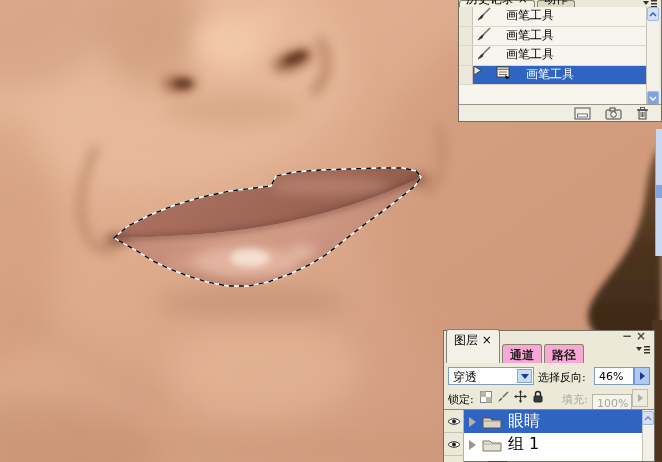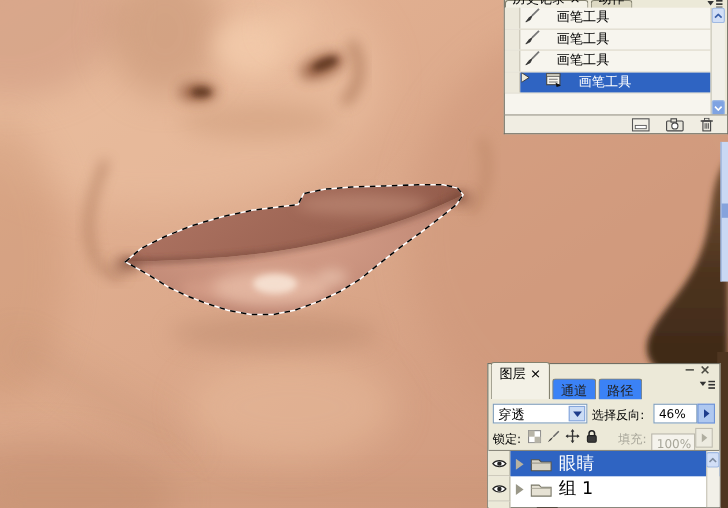--- a/index.html
+++ b/index.html
@@ -44,21 +44,21 @@
   .sbtn.down{background:#7FA3E2;}
 
   
   .layers-panel{left:443px;top:330px;width:212px;height:132px;}
   .lp-titlebar{position:absolute;left:0;top:0;right:0;height:12px;}
   .lp-winbtn{position:absolute;top:-1px;font-size:12px;line-height:12px;color:#4A4A42;cursor:pointer;font-weight:bold;}
   .lp-tabs{position:absolute;left:2px;top:12px;right:0;height:20px;display:flex;align-items:flex-end;}
   .lp-tab{height:19px;border:1px solid #848270;border-bottom:none;border-radius:3px 3px 0 0;
     padding:2px 7px 0 7px;font-size:12px;white-space:nowrap;cursor:pointer;}
   .lp-tab.active{background:#F3F1E6;height:34px;}
-  .lp-tab.inactive{background:#3b82f6;margin-left:2px;color:#222;}
+  .lp-tab.inactive{background:#f9a8d4;margin-left:2px;color:#222;font-weight:bold;}
   .lp-blendrow{position:absolute;left:0;top:34px;right:0;height:22px;}
   .combo{position:absolute;left:4px;top:2px;width:86px;height:18px;background:#fff;border:1px solid #7F9DB9;
     font-size:12px;padding:1px 0 0 4px;cursor:pointer;}
   .combo-btn{position:absolute;right:1px;top:1px;width:15px;height:14px;background:#CBDCF5;border:1px solid #86A7DC;
     display:flex;align-items:center;justify-content:center;}
   .lp-smalllabel{position:absolute;font-size:11px;color:#000;white-space:nowrap;}
   .valbox{position:absolute;top:2px;width:40px;height:18px;background:#fff;border:1px solid #7F9DB9;
     font-size:11px;padding:2px 0 0 4px;}
   .arrbtn{position:absolute;top:2px;width:16px;height:18px;background:#AFC8F0;border:1px solid #6E93D6;
     display:flex;align-items:center;justify-content:center;cursor:pointer;}

